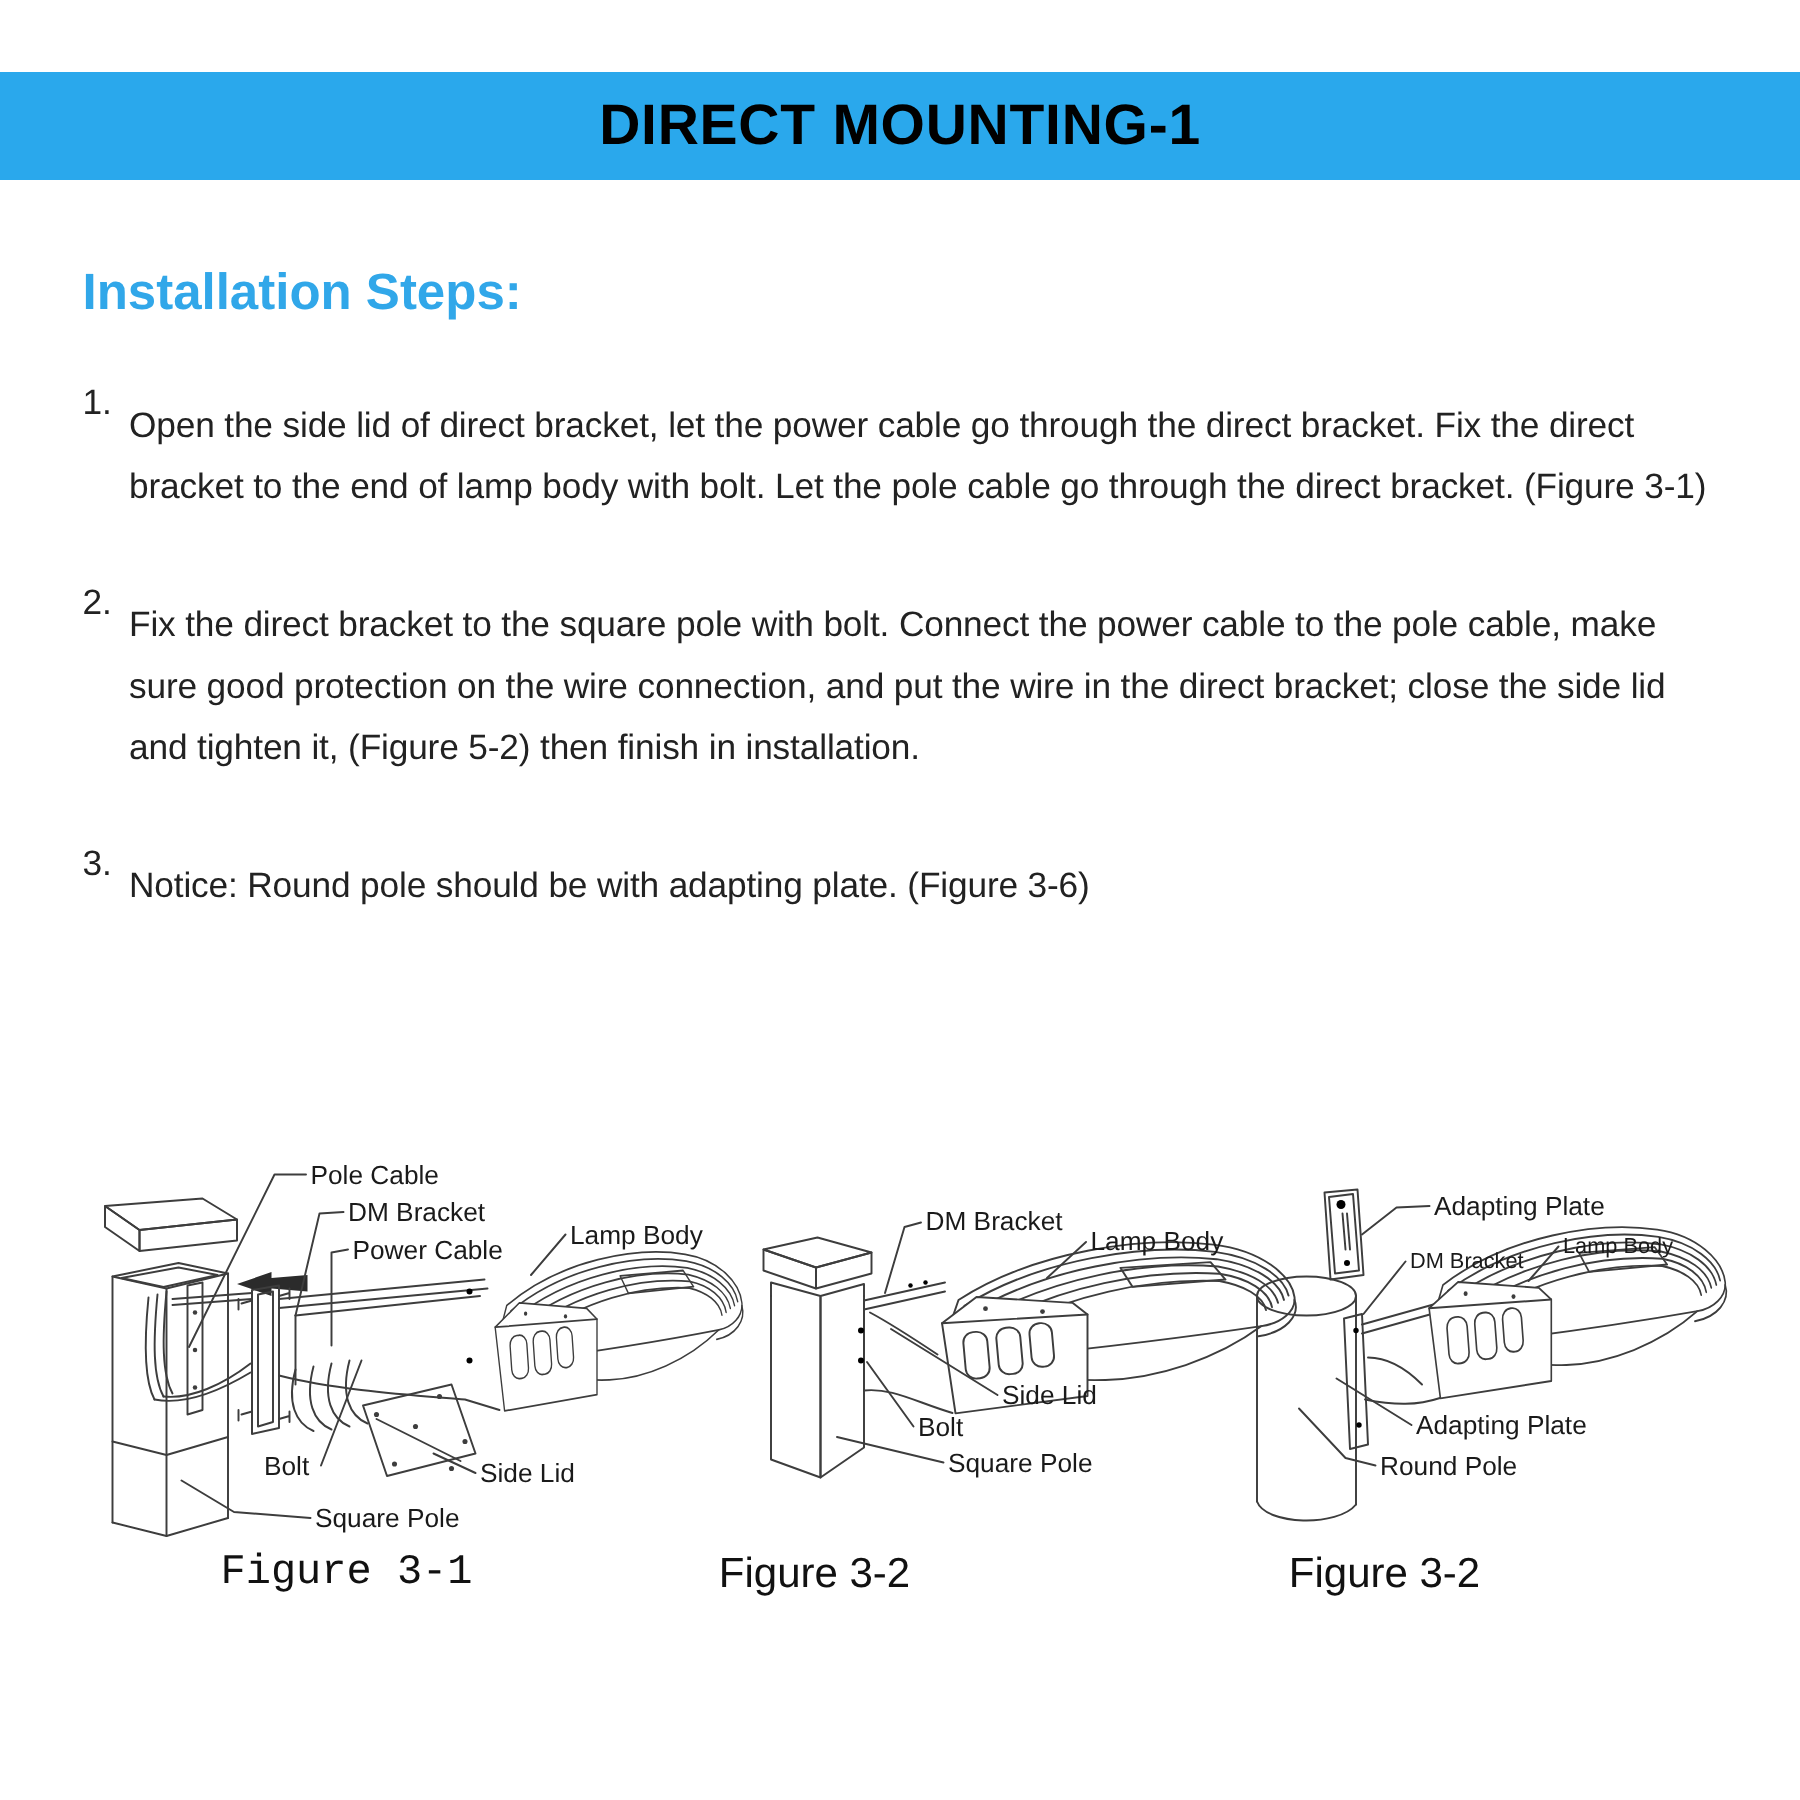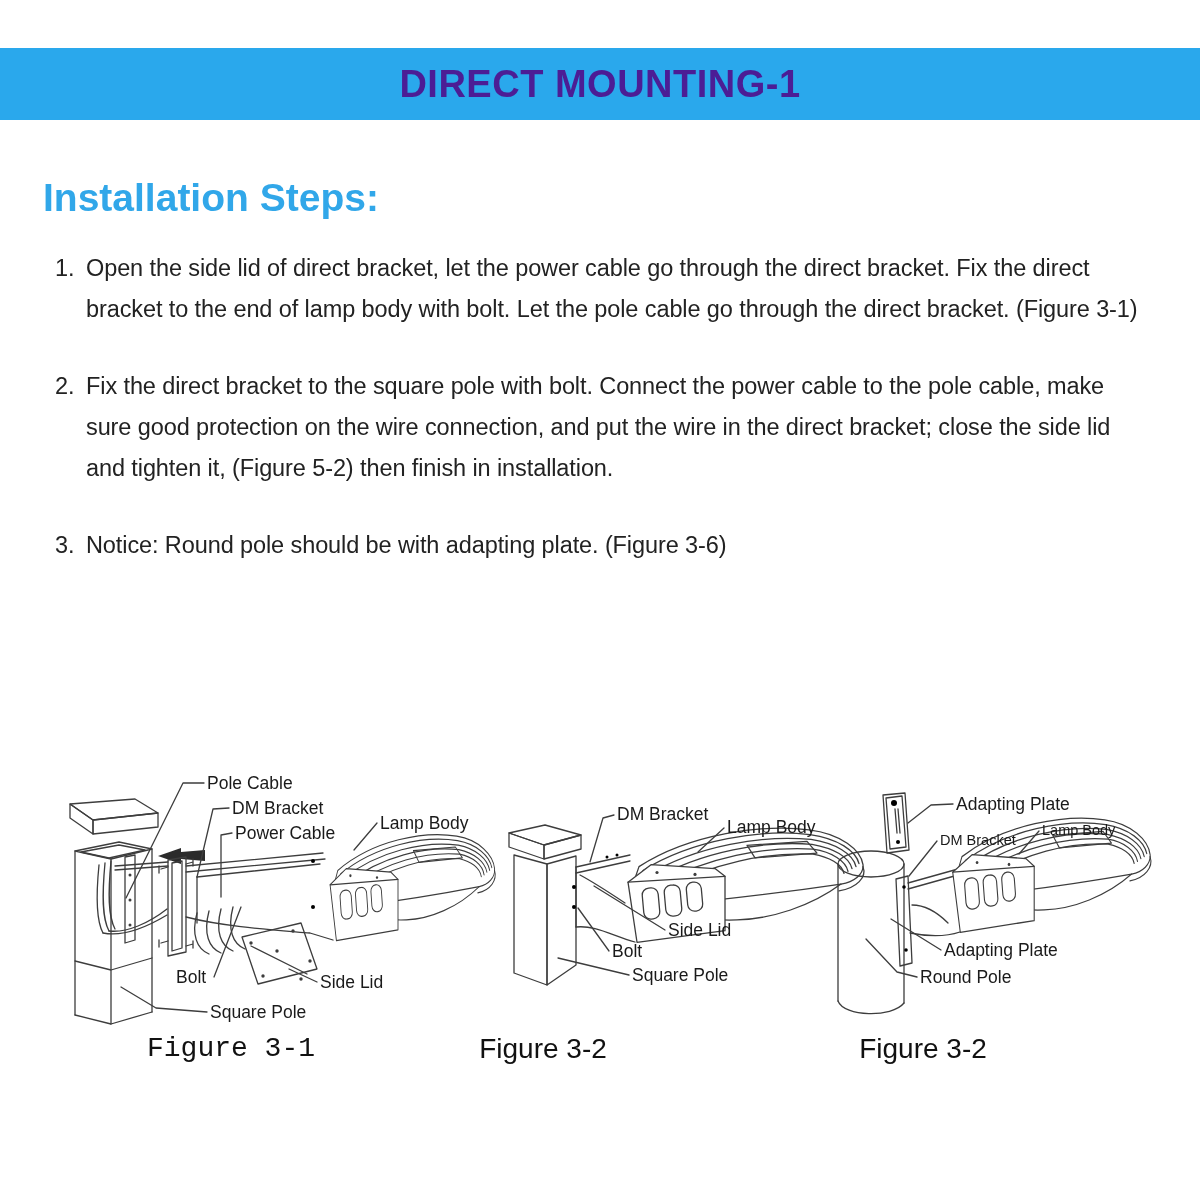--- a/index.html
+++ b/index.html
@@ -2,30 +2,30 @@
 <html><head>
 <meta charset="utf-8">
 <style>
   * { margin:0; padding:0; box-sizing:border-box; }
   html,body { width:1200px; height:1200px; background:#ffffff; }
   body { position:relative; overflow:hidden;
          font-family:"Liberation Sans","DejaVu Sans",sans-serif; }
 
   .banner { position:absolute; top:48px; left:0; width:1200px; height:72px;
             background:#2aa8ec; display:flex; align-items:center; justify-content:center; }
-  .banner-title { color:#4c1d95; font-size:38px; font-weight:700; letter-spacing:.5px; }
-
-  .section-heading { position:absolute; top:176px; left:43px;
-                     font-size:39px; font-weight:700; color:#31a7e9; }
+  .banner-title { color:#000000; font-size:38px; font-weight:700; letter-spacing:.5px; }
+
+  .section-heading { position:absolute; top:176px; left:55px;
+                     font-size:34px; font-weight:700; color:#31a7e9; }
 
   .steps { position:absolute; top:248px; left:55px; width:1093px; }
   .step { display:flex; font-size:23.5px; line-height:41px; color:#222222;
           margin-bottom:36px; letter-spacing:-0.1px; }
   .step-num { flex:0 0 31px; width:31px; }
-  .step-text { flex:1; }
+  .step-text { flex:1;margin-top:15px; }
 
   .fig { position:absolute; }
   .fig path, .fig polygon, .fig polyline, .fig line, .fig rect, .fig ellipse {
       fill:none; stroke:#3d3d3d; stroke-width:1.3;
       stroke-linejoin:round; stroke-linecap:round; }
   .fig .fw { fill:#ffffff; }
   .fig .dot { fill:#3d3d3d; stroke:none; }
   .fig .solid { fill:#2b2b2b; stroke:none; }
   .fig text { fill:#1a1a1a; stroke:none; font-size:17.5px;
               font-family:"Liberation Sans","DejaVu Sans",sans-serif; }

